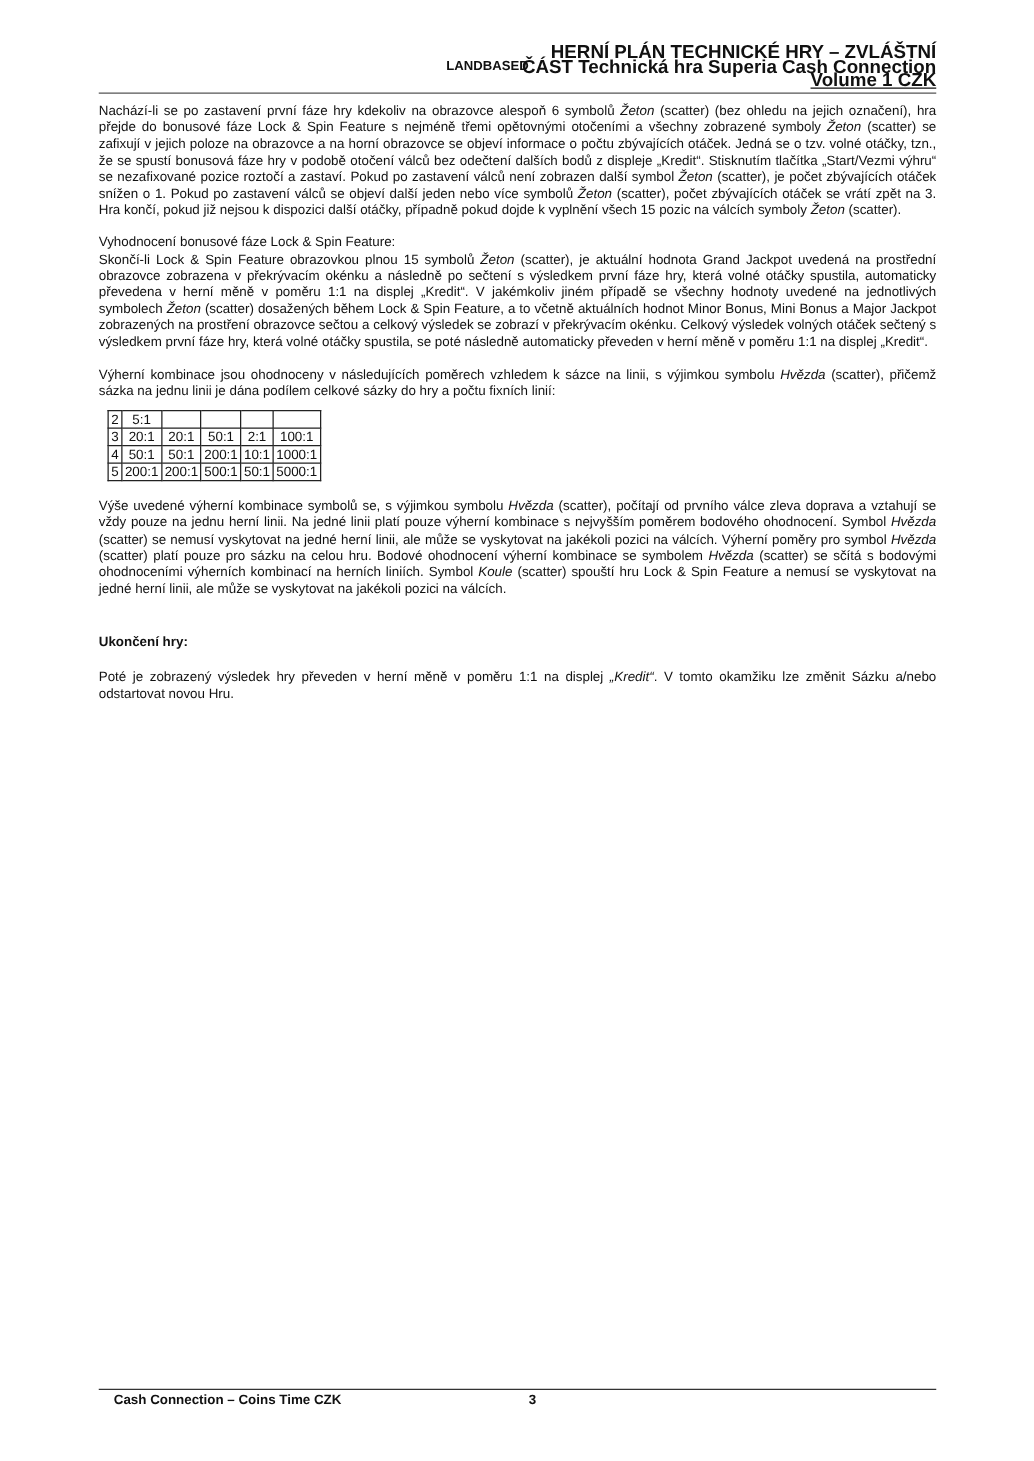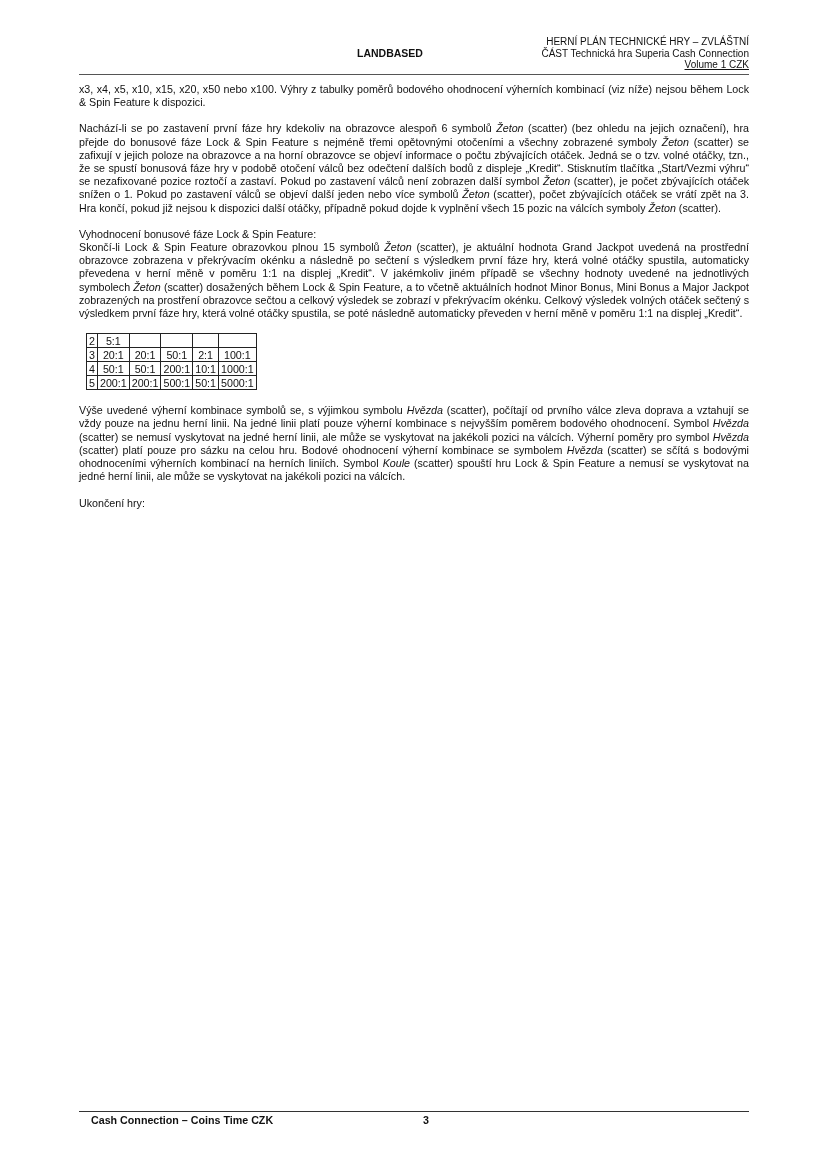--- a/index.html
+++ b/index.html
@@ -9,21 +9,21 @@
     }
     .header {
       position: absolute; left: 79px; top: 36px; width: 670px; height: 34px;
     }
     .header .left {
       position: absolute; left: 278px; top: 11px;
       font-size: 10.5px; font-weight: bold;
     }
     .header .right {
       position: absolute; right: 0; top: 0; text-align: right;
-      font-size: 10px; font-weight: normal; line-height: 11.5px;
+      font-size: 15px; font-weight: bold; line-height: 11.5px;
     }
     .header .line3 { text-decoration: underline; }
     .header-rule {
       position: absolute; left: 79px; top: 74px; width: 670px; height: 0;
       border-top: 1px solid #555;
     }
     .content {
       position: absolute; left: 79px; top: 83px; width: 670px;
       font-size: 10.7px; line-height: 13.2px;
     }
@@ -35,21 +35,21 @@
       font-size: 10.7px; line-height: 12.5px;
     }
     table.pay th, table.pay td {
       border: 1px solid #222; text-align: center; font-weight: normal;
       padding: 0 2px;
     }
     table.pay th { height: 28px; }
     table.pay td { height: 13px; }
     .c0 { width: 158px; } .c1 { width: 73px; } .c2 { width: 111px; }
     .c3 { width: 60px; } .c4 { width: 74px; } .c5 { width: 64px; }
-    h3 { font-size: 10.7px; font-weight: normal; margin: 14px 0 14px 0; }
+    h3 { font-size: 10.7px; font-weight: bold; margin: 30px 0 14px 0; }
     .footer-rule {
       position: absolute; left: 79px; top: 1111px; width: 670px; height: 0;
       border-top: 1px solid #333;
     }
     .footer {
       position: absolute; left: 79px; top: 1114px; width: 670px;
       font-size: 10.7px; font-weight: bold; margin-left: 12px;
     }
     .footer .page { position: absolute; left: 332px; top: 0; }
   </style>
@@ -60,27 +60,27 @@
   <div class="left">LANDBASED</div>
   <div class="right">
     <div>HERNÍ PLÁN TECHNICKÉ HRY – ZVLÁŠTNÍ</div>
     <div>ČÁST Technická hra Superia Cash Connection</div>
     <div class="line3">Volume 1 CZK</div>
   </div>
 </div>
 <div class="header-rule"></div>
 
 <div class="content">
-  <p>x3, x4, x5, x10, x15, x20, x50 nebo x100. Výhry z tabulky poměrů bodového ohodnocení výherních kombinací (viz níže) nejsou během Lock &amp; Spin Feature k dispozici.</p>
 
   <p><span>Nachází-li se po zastavení první fáze hry kdekoliv na obrazovce alespoň 6 symbolů </span><i>Žeton</i><span> (scatter) (bez ohledu na jejich označení), hra přejde do bonusové fáze Lock &amp; Spin Feature s nejméně třemi opětovnými otočeními a všechny zobrazené symboly </span><i>Žeton</i><span> (scatter) se zafixují v jejich poloze na obrazovce a na horní obrazovce se objeví informace o počtu zbývajících otáček. Jedná se o tzv. volné otáčky, tzn., že se spustí bonusová fáze hry v podobě otočení válců bez odečtení dalších bodů z displeje „Kredit“. Stisknutím tlačítka „Start/Vezmi výhru“ se nezafixované pozice roztočí a zastaví. Pokud po zastavení válců není zobrazen další symbol </span><i>Žeton</i><span> (scatter), je počet zbývajících otáček snížen o 1. Pokud po zastavení válců se objeví další jeden nebo více symbolů </span><i>Žeton</i><span> (scatter), počet zbývajících otáček se vrátí zpět na 3. Hra končí, pokud již nejsou k dispozici další otáčky, případně pokud dojde k vyplnění všech 15 pozic na válcích symboly </span><i>Žeton</i><span> (scatter).</span></p>
 
   <p class="nomb">Vyhodnocení bonusové fáze Lock &amp; Spin Feature:</p>
   <p><span>Skončí-li Lock &amp; Spin Feature obrazovkou plnou 15 symbolů </span><i>Žeton</i><span> (scatter), je aktuální hodnota Grand Jackpot uvedená na prostřední obrazovce zobrazena v překrývacím okénku a následně po sečtení s výsledkem první fáze hry, která volné otáčky spustila, automaticky převedena v herní měně v poměru 1:1 na displej „Kredit“. V jakémkoliv jiném případě se všechny hodnoty uvedené na jednotlivých symbolech </span><i>Žeton</i><span> (scatter) dosažených během Lock &amp; Spin Feature, a to včetně aktuálních hodnot Minor Bonus, Mini Bonus a Major Jackpot zobrazených na prostření obrazovce sečtou a celkový výsledek se zobrazí v překrývacím okénku. Celkový výsledek volných otáček sečtený s výsledkem první fáze hry, která volné otáčky spustila, se poté následně automaticky převeden v herní měně v poměru 1:1 na displej „Kredit“.</span></p>
 
+  <p class="nomb"><span>Výherní kombinace jsou ohodnoceny v následujících poměrech vzhledem k sázce na linii, s výjimkou symbolu </span><i>Hvězda</i><span> (scatter), přičemž sázka na jednu linii je dána podílem celkové sázky do hry a počtu fixních linií:</span></p>
 
   <table class="pay">
     <tbody>
     <tr>
       <td>2</td>
       <td>5:1</td>
       <td></td>
       <td></td>
       <td></td>
       <td></td>
@@ -110,19 +110,20 @@
       <td>5000:1</td>
     </tr>
   </tbody>
     </table>
 
   <p><span>Výše uvedené výherní kombinace symbolů se, s výjimkou symbolu </span><i>Hvězda</i><span> (scatter), počítají od prvního válce zleva doprava a vztahují se vždy pouze na jednu herní linii. Na jedné linii platí pouze výherní kombinace s nejvyšším poměrem bodového ohodnocení. Symbol </span><i>Hvězda</i><span> (scatter) se nemusí vyskytovat na jedné herní linii, ale může se vyskytovat na jakékoli pozici na válcích. Výherní poměry pro symbol </span><i>Hvězda</i><span> (scatter) platí pouze pro sázku na celou hru. Bodové ohodnocení výherní kombinace se symbolem </span><i>Hvězda</i><span> (scatter) se sčítá s bodovými ohodnoceními výherních kombinací na herních liniích. Symbol </span><i>Koule</i><span> (scatter) spouští hru Lock &amp; Spin Feature a nemusí se vyskytovat na jedné herní linii, ale může se vyskytovat na jakékoli pozici na válcích.</span></p>
 
   <h3>Ukončení hry:</h3>
 
 
+  <p><span>Poté je zobrazený výsledek hry převeden v herní měně v poměru 1:1 na displej </span><i>„Kredit“</i><span>. V tomto okamžiku lze změnit Sázku a/nebo odstartovat novou Hru.</span></p>
 </div>
 
 <div class="footer-rule"></div>
 <div class="footer">
   <span>Cash Connection – Coins Time CZK</span>
   <span class="page">3</span>
 </div>
 
 </body></html>

